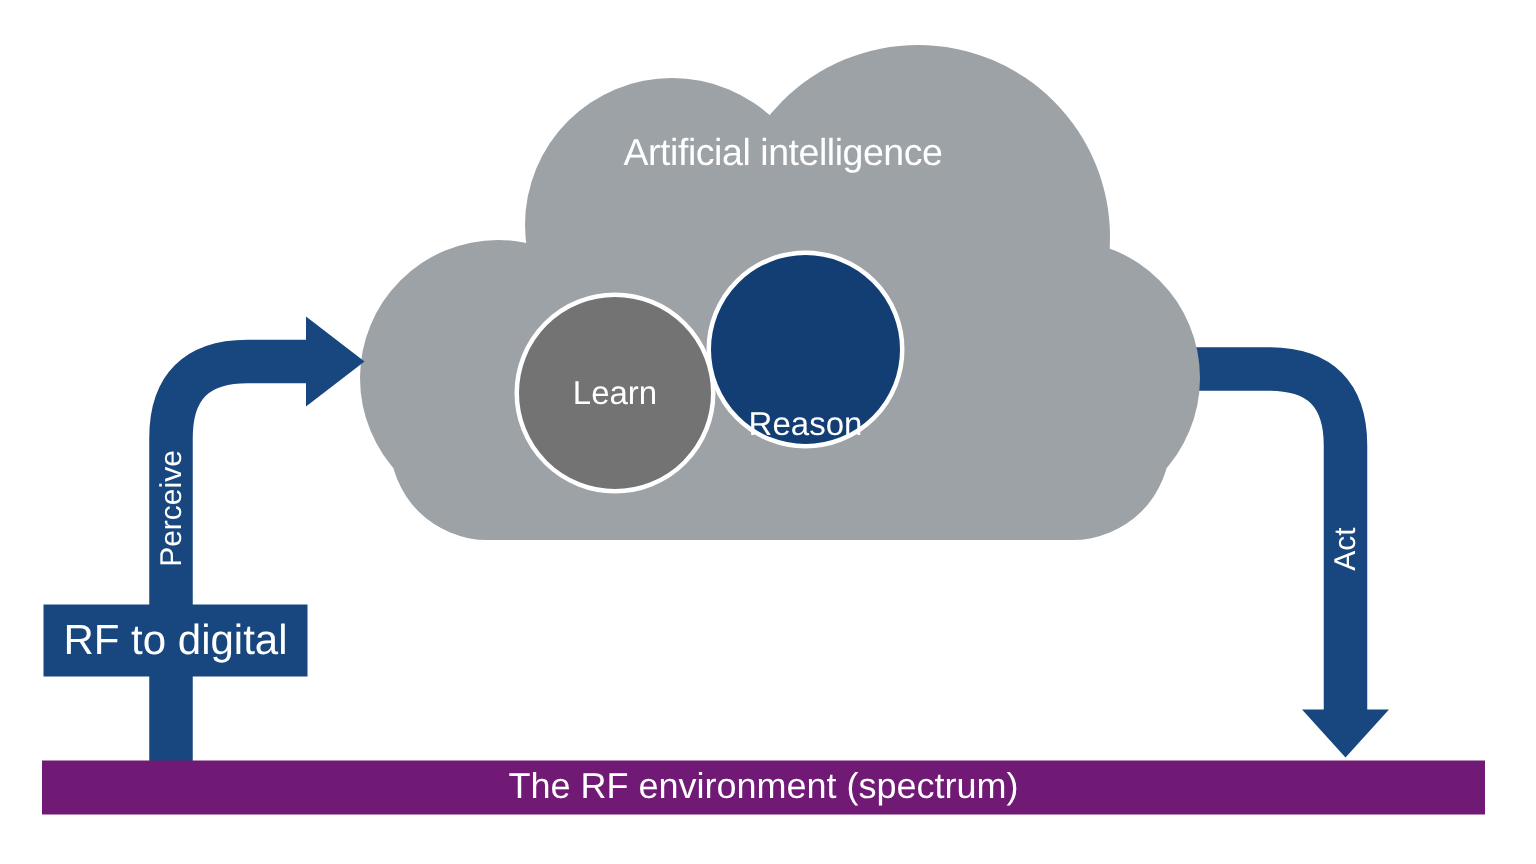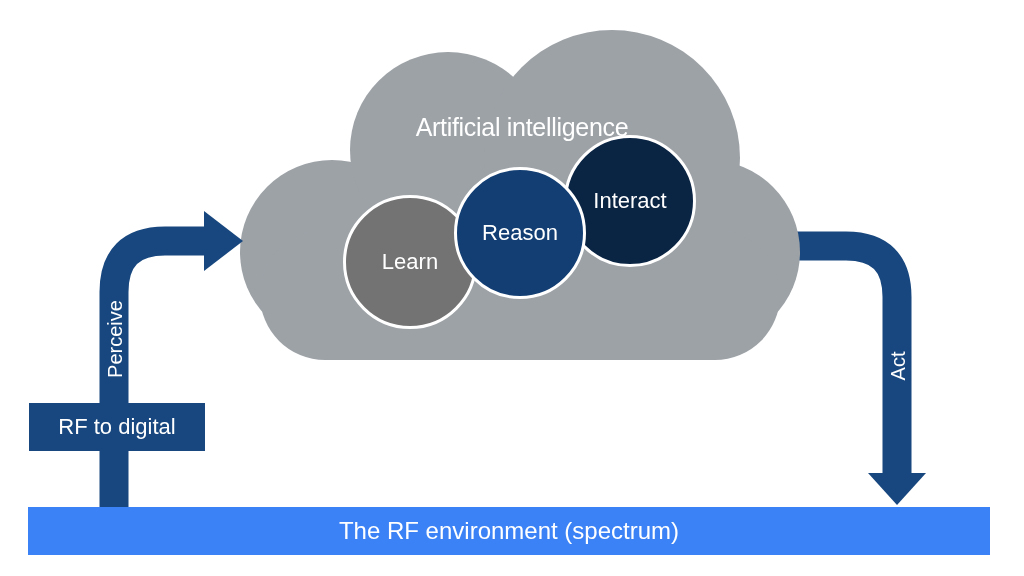--- a/index.html
+++ b/index.html
@@ -27,55 +27,54 @@
   }
   .ai-label {
     left: 322px;
     top: 86px;
     width: 400px;
     height: 32px;
     display: flex;
     align-items: center;
     justify-content: center;
     font-size: 25px;
-    margin-top: 25px;
   }
   .circle {
     position: absolute;
     border: 3px solid #ffffff;
     border-radius: 50%;
     box-sizing: border-box;
     display: flex;
     align-items: center;
     justify-content: center;
     color: #ffffff;
     font-size: 22px;
   }
   .circle-learn   { left: 343px; top: 195px; width: 134px; height: 134px; background: #737373; z-index: 2; }
-  .circle-reason  { left: 454px; top: 167px; width: 132px; height: 132px; background: #123E73; z-index: 3; }
+  .circle-reason  { left: 471px; top: 167px; width: 132px; height: 132px; background: #123E73; z-index: 3; align-items: flex-end; }
   .circle-interact{ left: 564px; top: 135px; width: 132px; height: 132px; background: #0A2444; z-index: 1; }
   .flow-box {
     position: absolute;
     background: #17477E;
     color: #ffffff;
     display: flex;
     align-items: center;
     justify-content: center;
-    font-size: 22px;
+    font-size: 28px;
     z-index: 4;
   }
   .box-left  { left: 29px;  top: 403px; width: 176px; height: 48px; }
   .box-right { left: 817px; top: 403px; width: 171px; height: 48px; }
   .bottom-bar {
     position: absolute;
     left: 28px;
     top: 507px;
     width: 962px;
-    height: 48px;
-    background: #3b82f6;
+    height: 36px;
+    background: #701a75;
     color: #ffffff;
     display: flex;
     align-items: center;
     justify-content: center;
     font-size: 24px;
     z-index: 5;
   }
   .vlabel {
     position: absolute;
     color: #ffffff;
@@ -108,23 +107,20 @@
     </g>
 
     <g>
       <path d="M 114 517 L 114 292 Q 114 241 165 241 L 204 241" fill="none" stroke="#17477E" stroke-width="29"></path>
       <polygon points="204,211 204,271 243,241" fill="#17477E"></polygon>
     </g>
   </svg>
 
   <div class="overlay ai-label">Artificial intelligence</div>
 
-  <div class="circle circle-interact">
-    <span>Interact</span>
-  </div>
   <div class="circle circle-learn">
     <span>Learn</span>
   </div>
   <div class="circle circle-reason">
     <span>Reason</span>
   </div>
 
   <div class="vlabel vlabel-perceive">Perceive</div>
   <div class="vlabel vlabel-act">Act</div>
 

